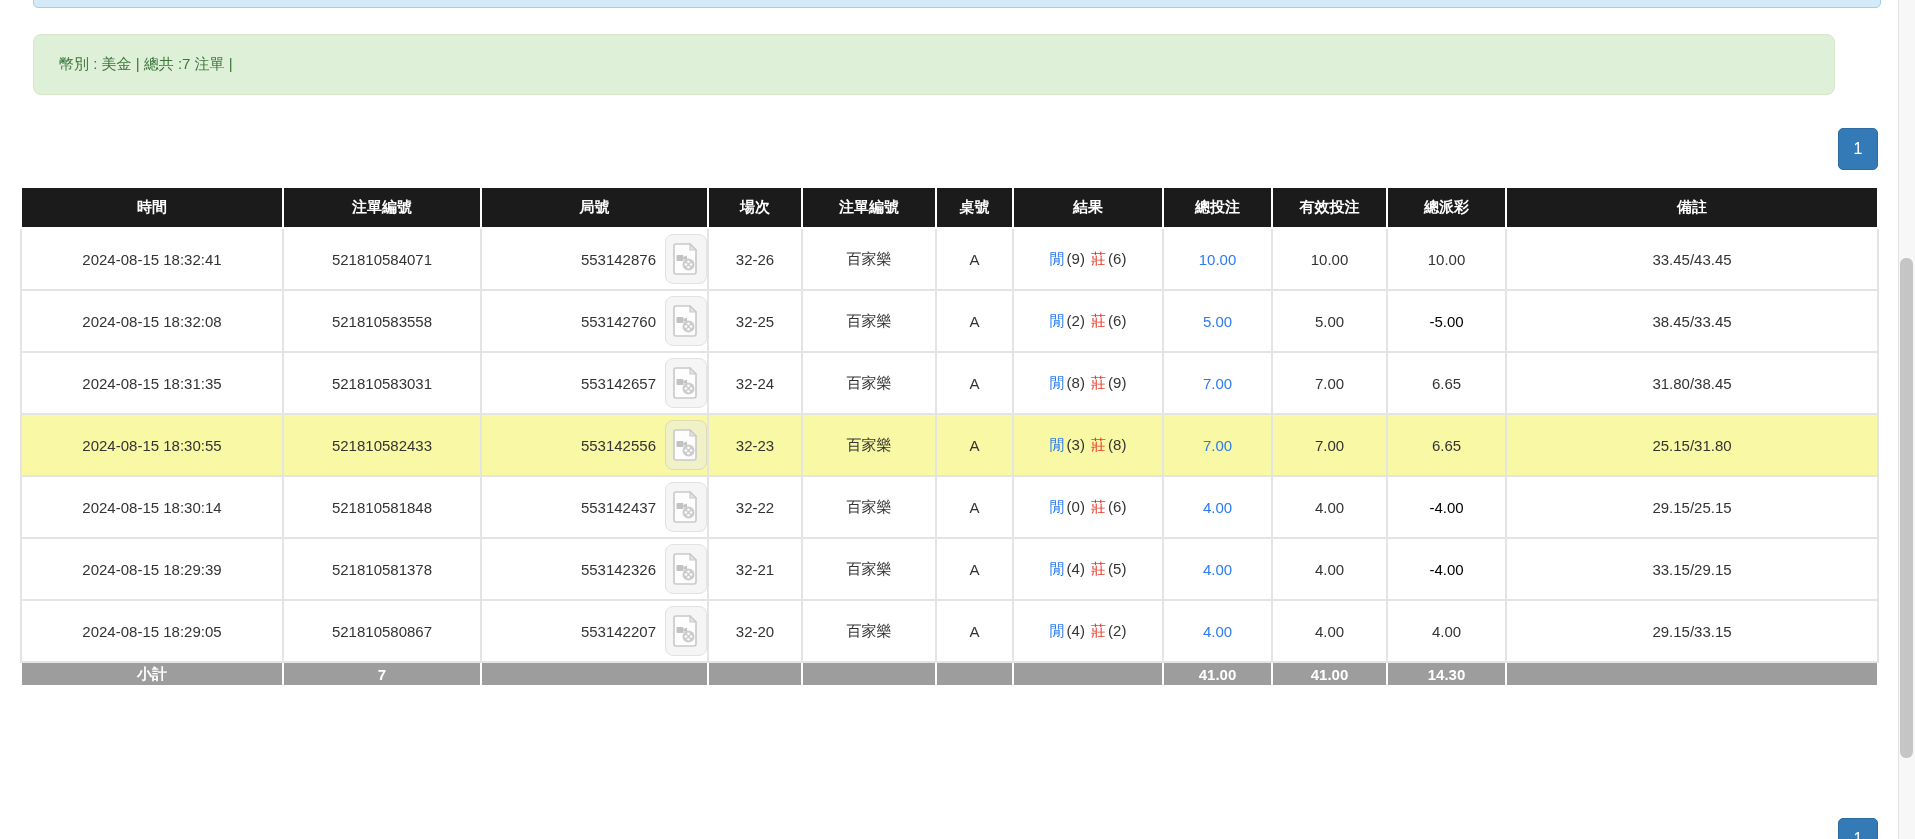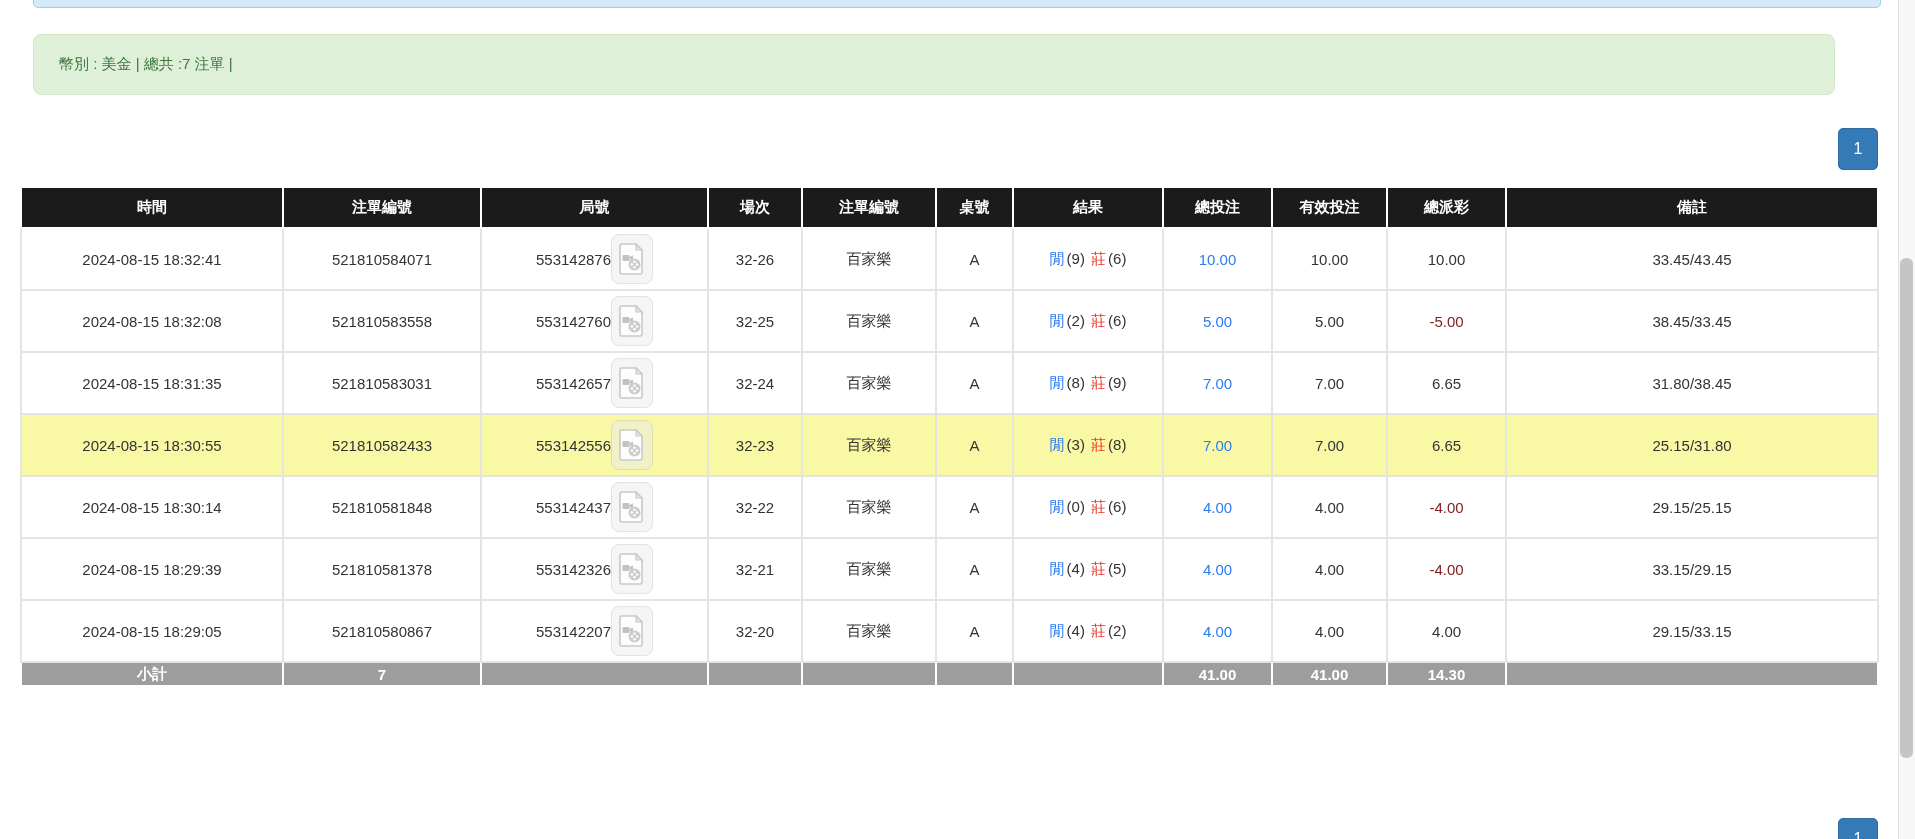--- a/index.html
+++ b/index.html
@@ -47,30 +47,30 @@
   tbody td {
     height:62px; text-align:center; vertical-align:middle;
     font-size:15px; color:#333; border:2px solid #e4e4e4; background:#ffffff;
   }
   tbody tr.highlight td { background:#f8f8a5; }
   tfoot td {
     height:24px; text-align:center; vertical-align:middle;
     background:#9d9d9d; color:#ffffff; font-size:15px; font-weight:bold;
     border:2px solid #ffffff;
   }
-  .round-cell-inner { display:flex; align-items:center; justify-content:center; }
+  .round-cell-inner { display:flex; align-items:center; justify-content:flex-end; gap:9px; }
   .video-btn {
     width:42px; height:50px; background:#f5f5f5; border:1px solid #e2e2e2;
     border-radius:8px; display:inline-flex; align-items:center; justify-content:center;
     cursor:pointer; padding:0;
   }
   tr.highlight .video-btn { background:#f1f1c8; border-color:#ddddb0; }
   .blue { color:#2b7bf3; }
   .red-label { color:#e8392b; }
-  .payout.neg { color:#7f1d1d;margin-left:48px; }
+  .payout.neg { color:#000000;margin-left:48px; }
   .total-bet { color:#2b7bf3; cursor:pointer; }
   .result-cell span { padding:0 1px; }
   
   .scrollbar-track {
     position:absolute; right:0; top:0; width:17px; height:839px;
     background:#f7f7f7; border-left:1px solid #e2e2e2;
   }
   .scrollbar-thumb {
     position:absolute; right:2px; top:258px; width:13px; height:500px;
     background:#c5c5c5; border-radius:6px;

